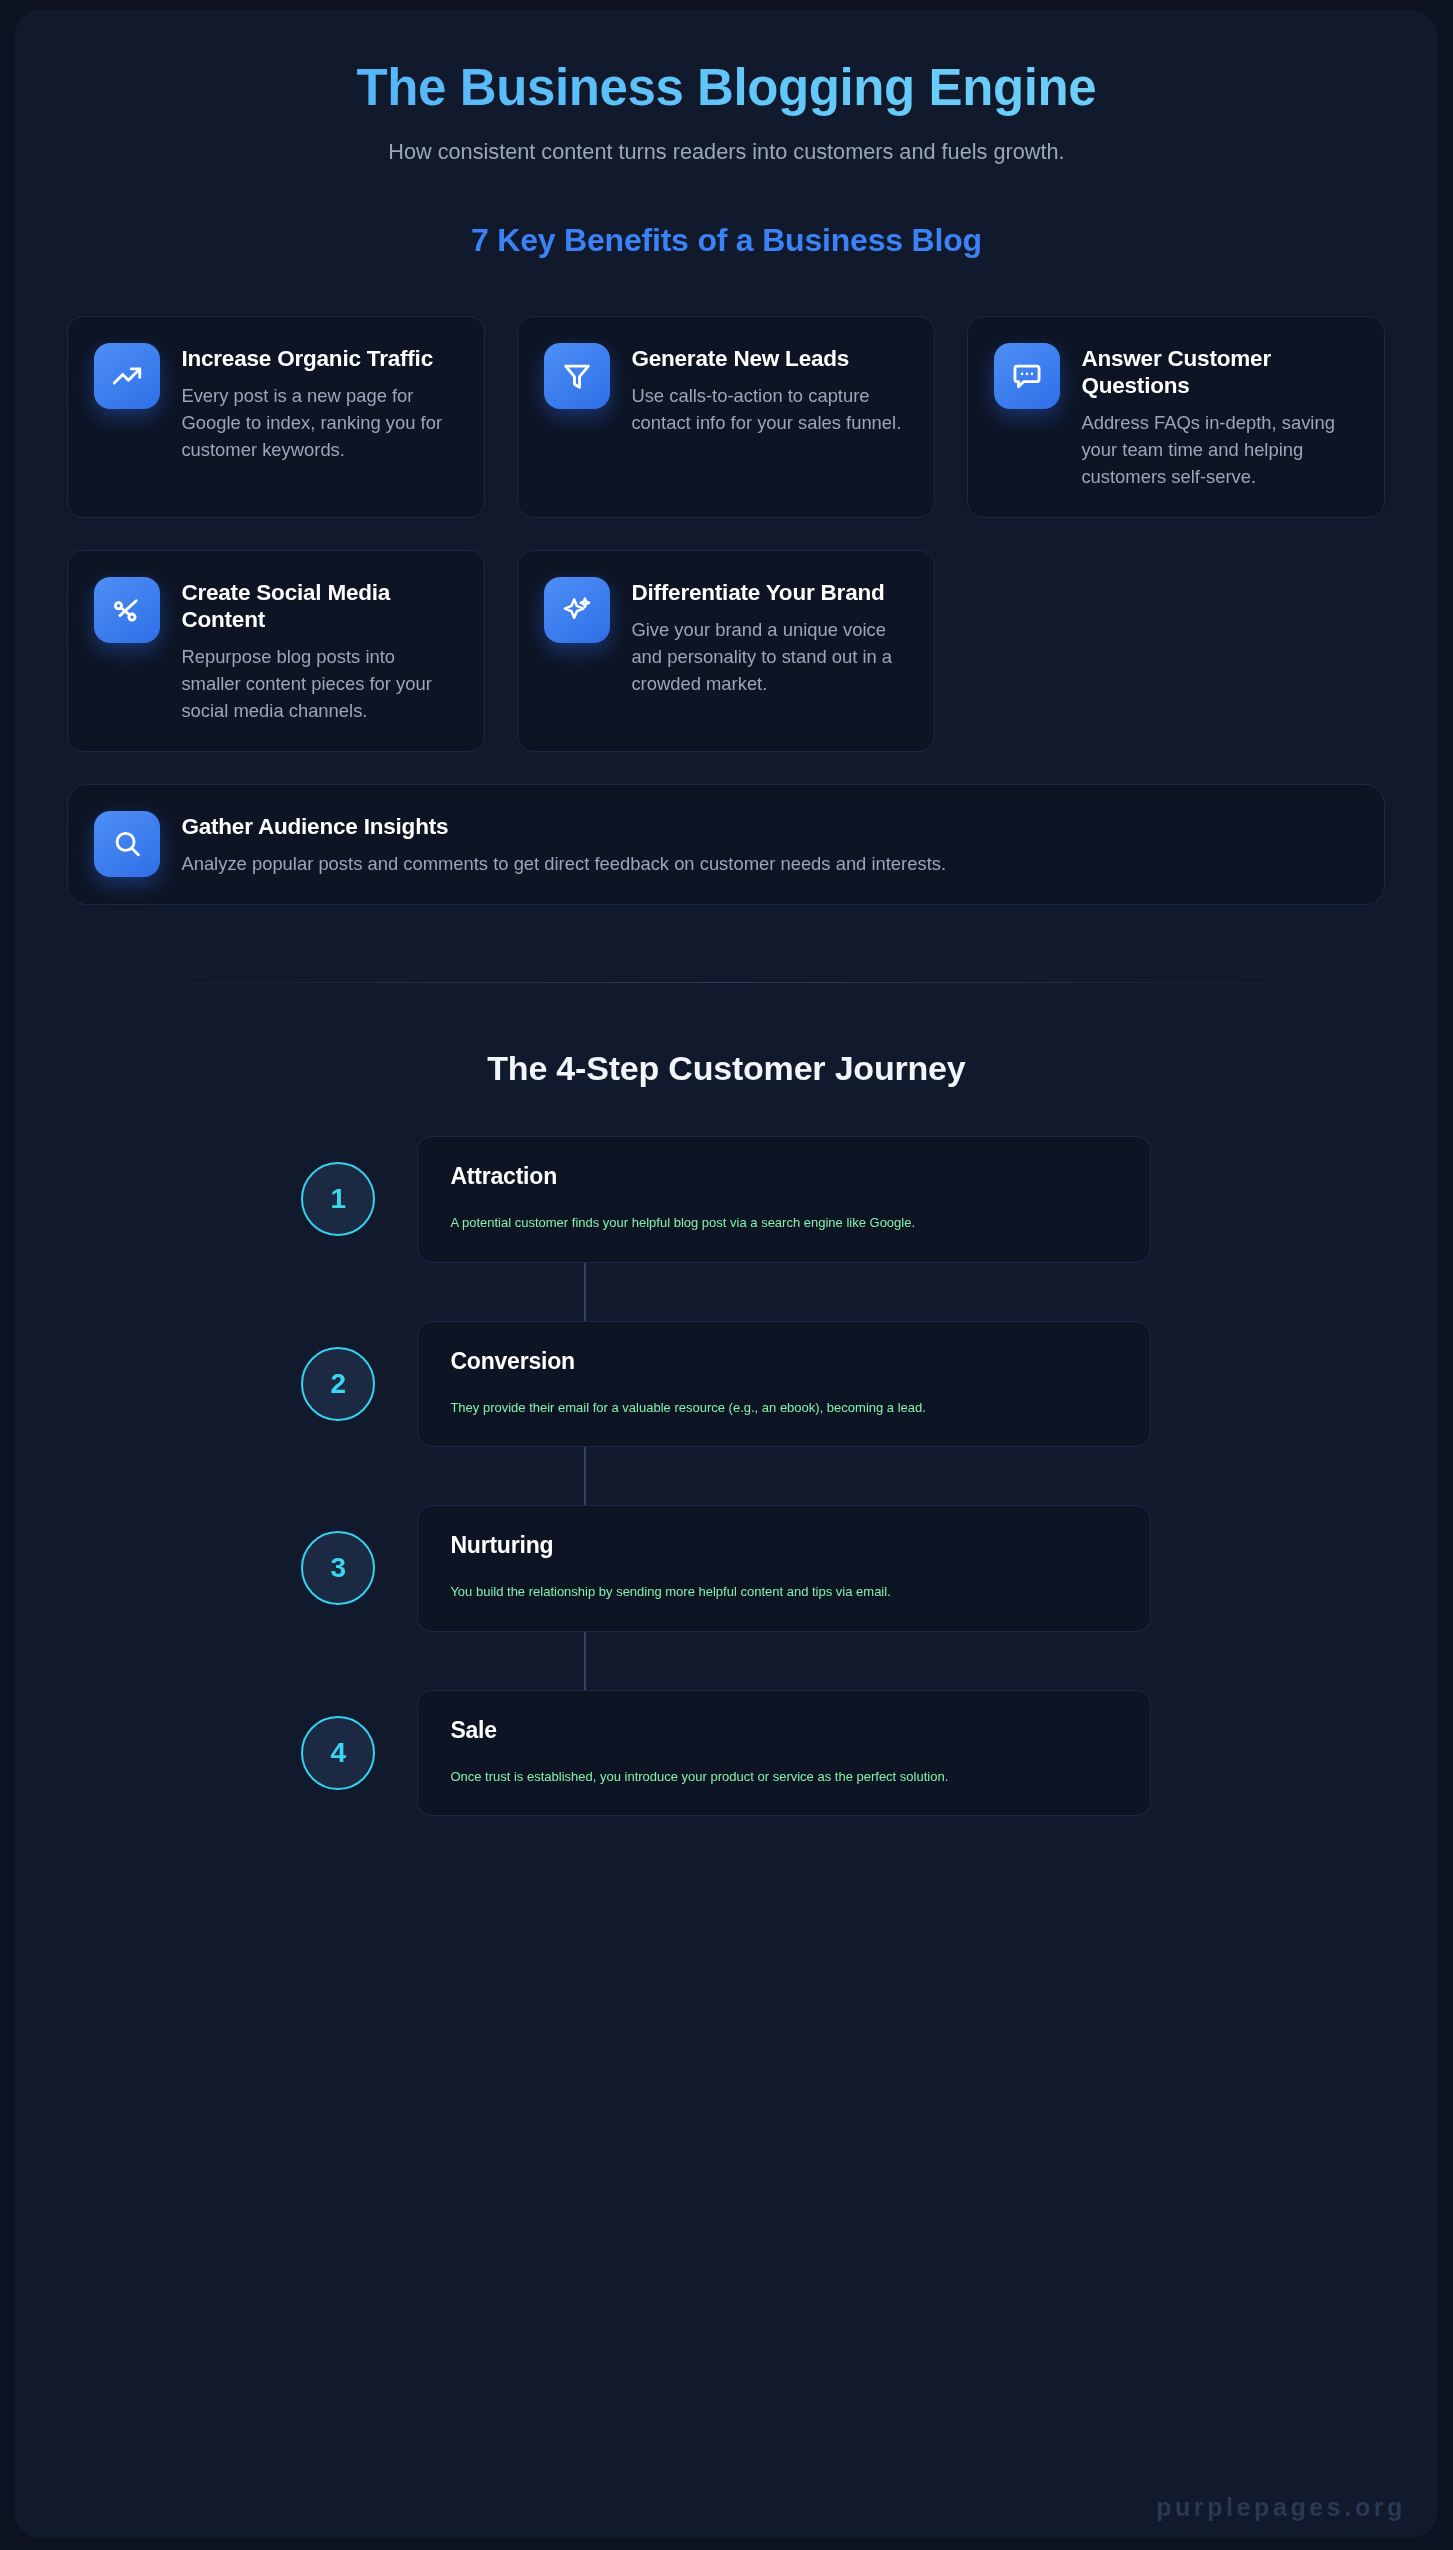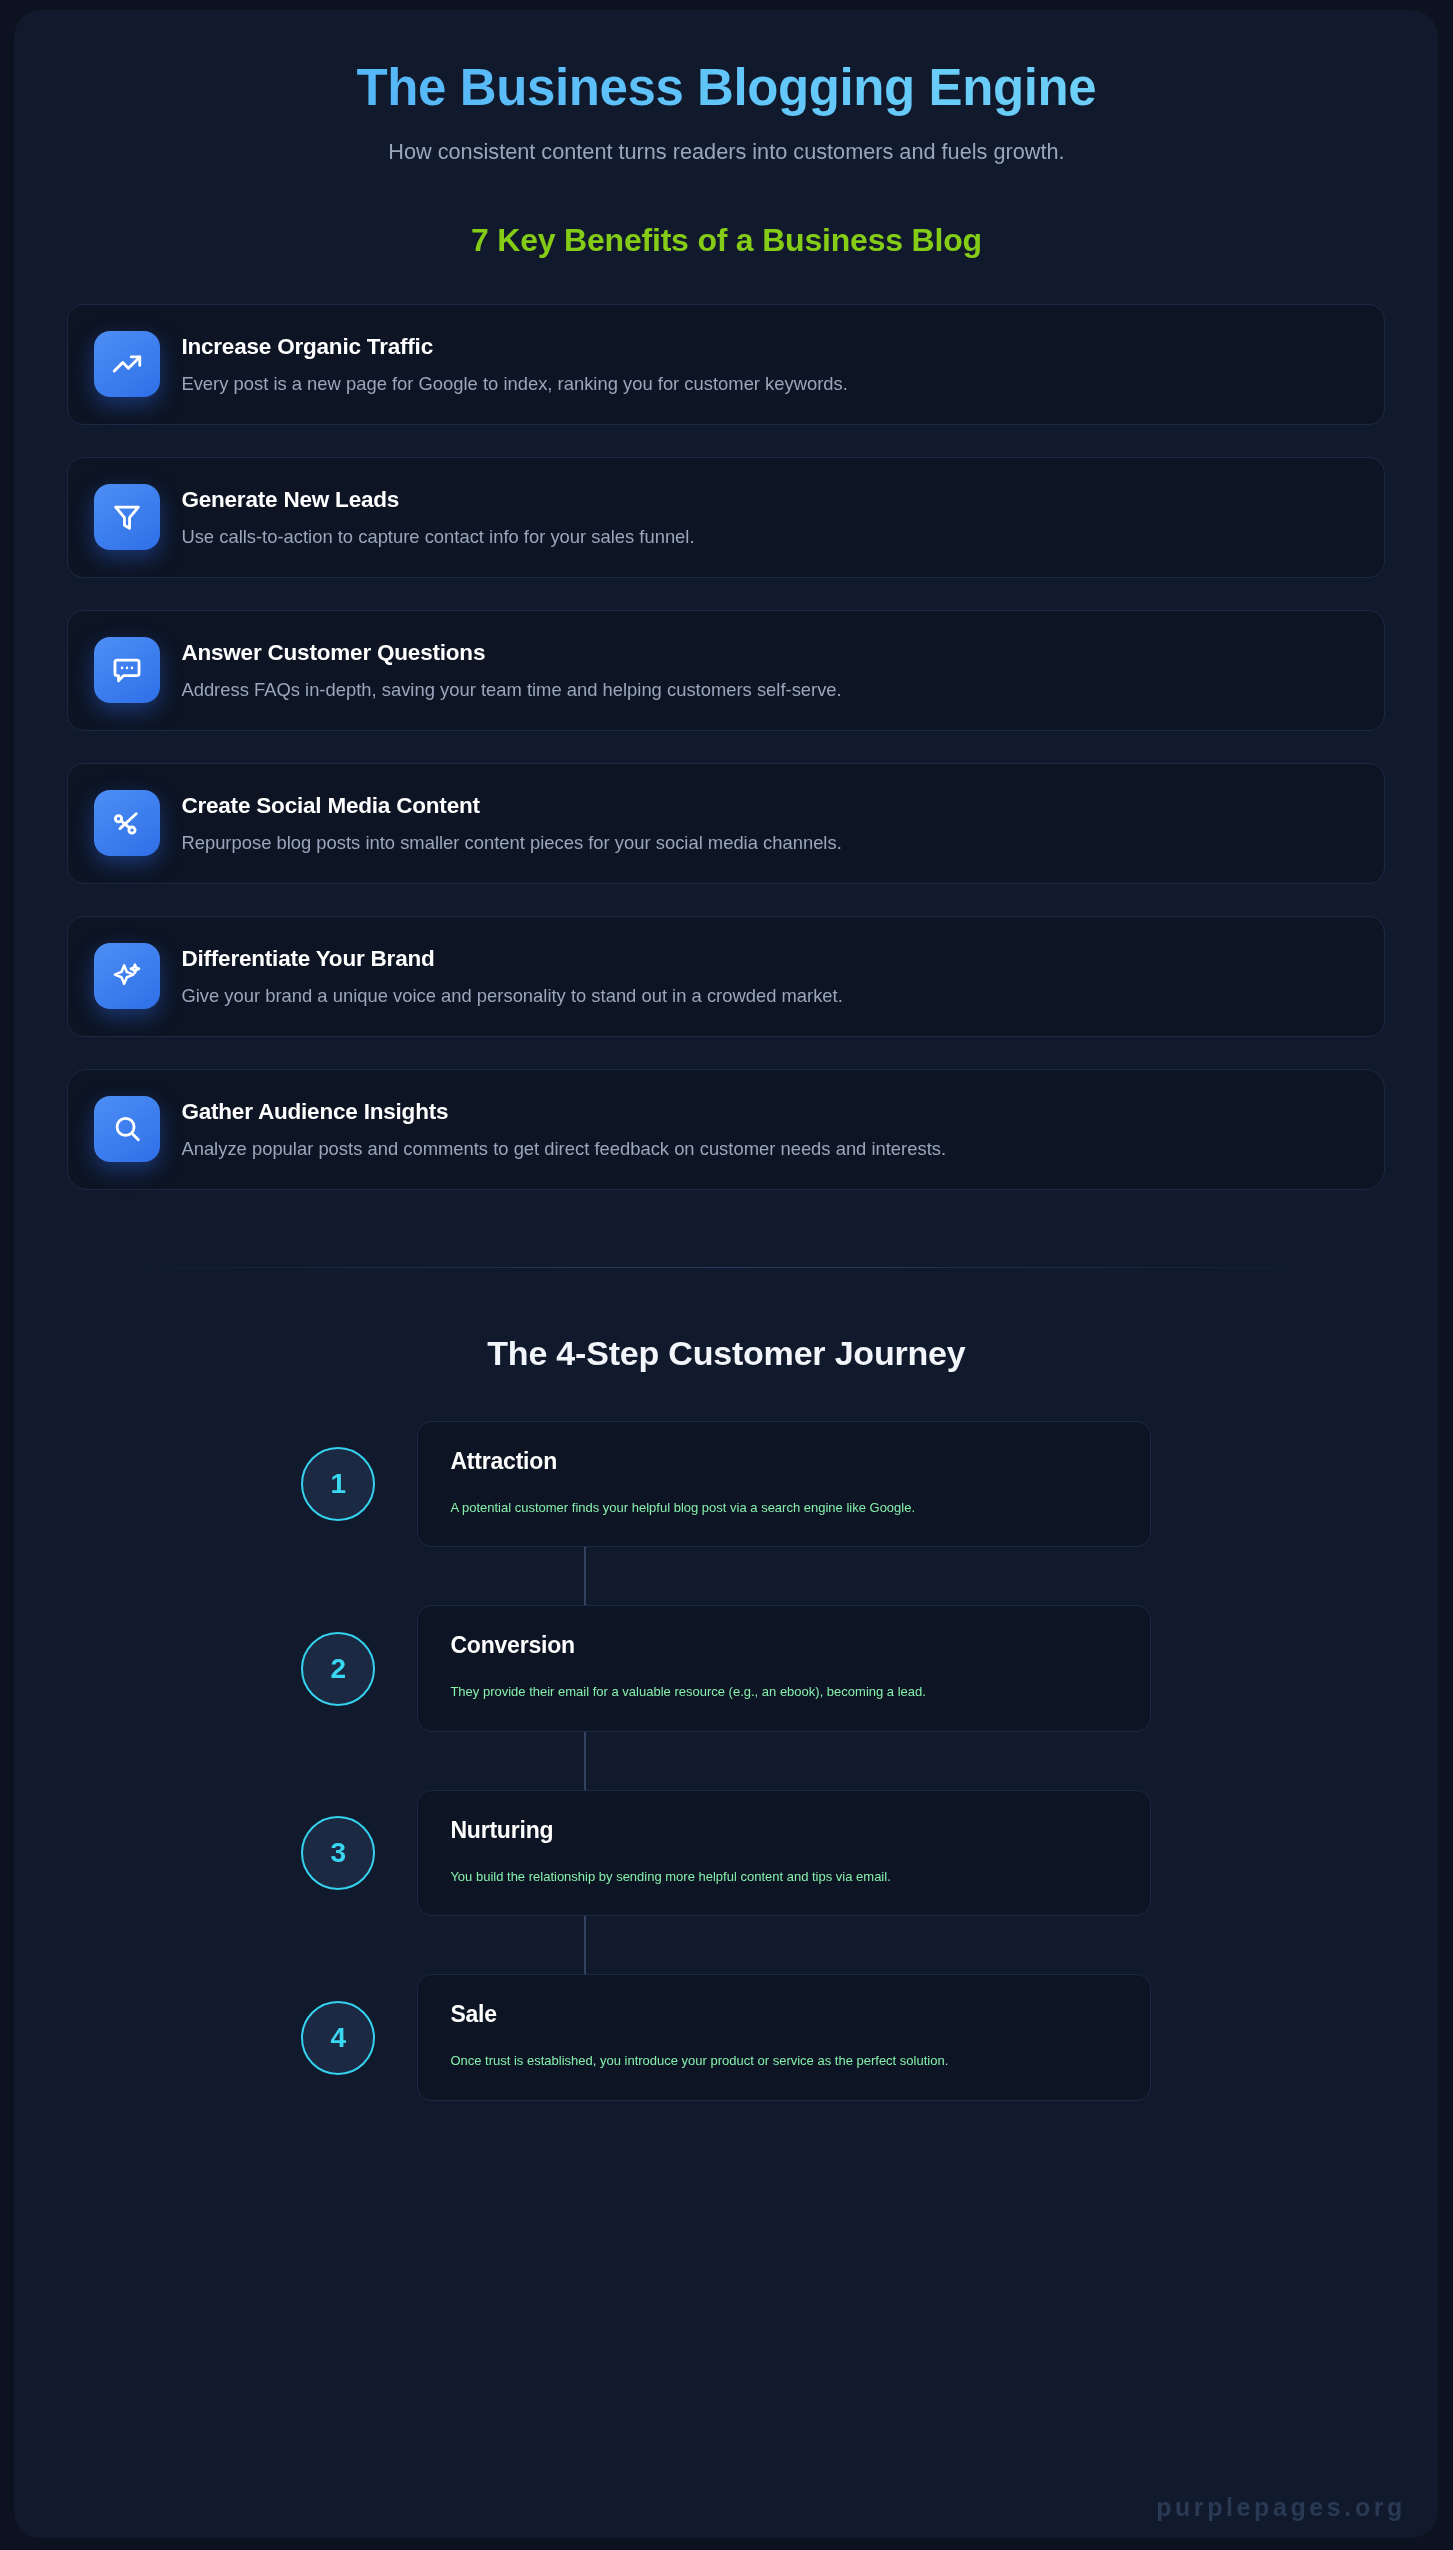--- a/index.html
+++ b/index.html
@@ -54,29 +54,29 @@
     color: #9aa6bb;
     line-height: 1.35;
   }
 
   
   .section-title {
     margin-top: 56px;
     text-align: center;
     font-size: 32px;
     font-weight: 700;
-    color: #84cc16;
+    color: #3b82f6;
     letter-spacing: -0.2px;
   }
 
   .benefits {
-    margin: 45px auto 0;
+    margin: 57px auto 0;
     width: 1318px;
     display: grid;
-    grid-template-columns: 1fr;
+    grid-template-columns: 1fr 1fr 1fr;
     column-gap: 37px;
     row-gap: 30.5px;
     gap: 32px;
   }
 
   .benefit-card {
     background: #0d1423;
     border: 0.8px solid #1c2943;
     border-radius: 16px;
     padding: 26px 27px 27px 26px;

